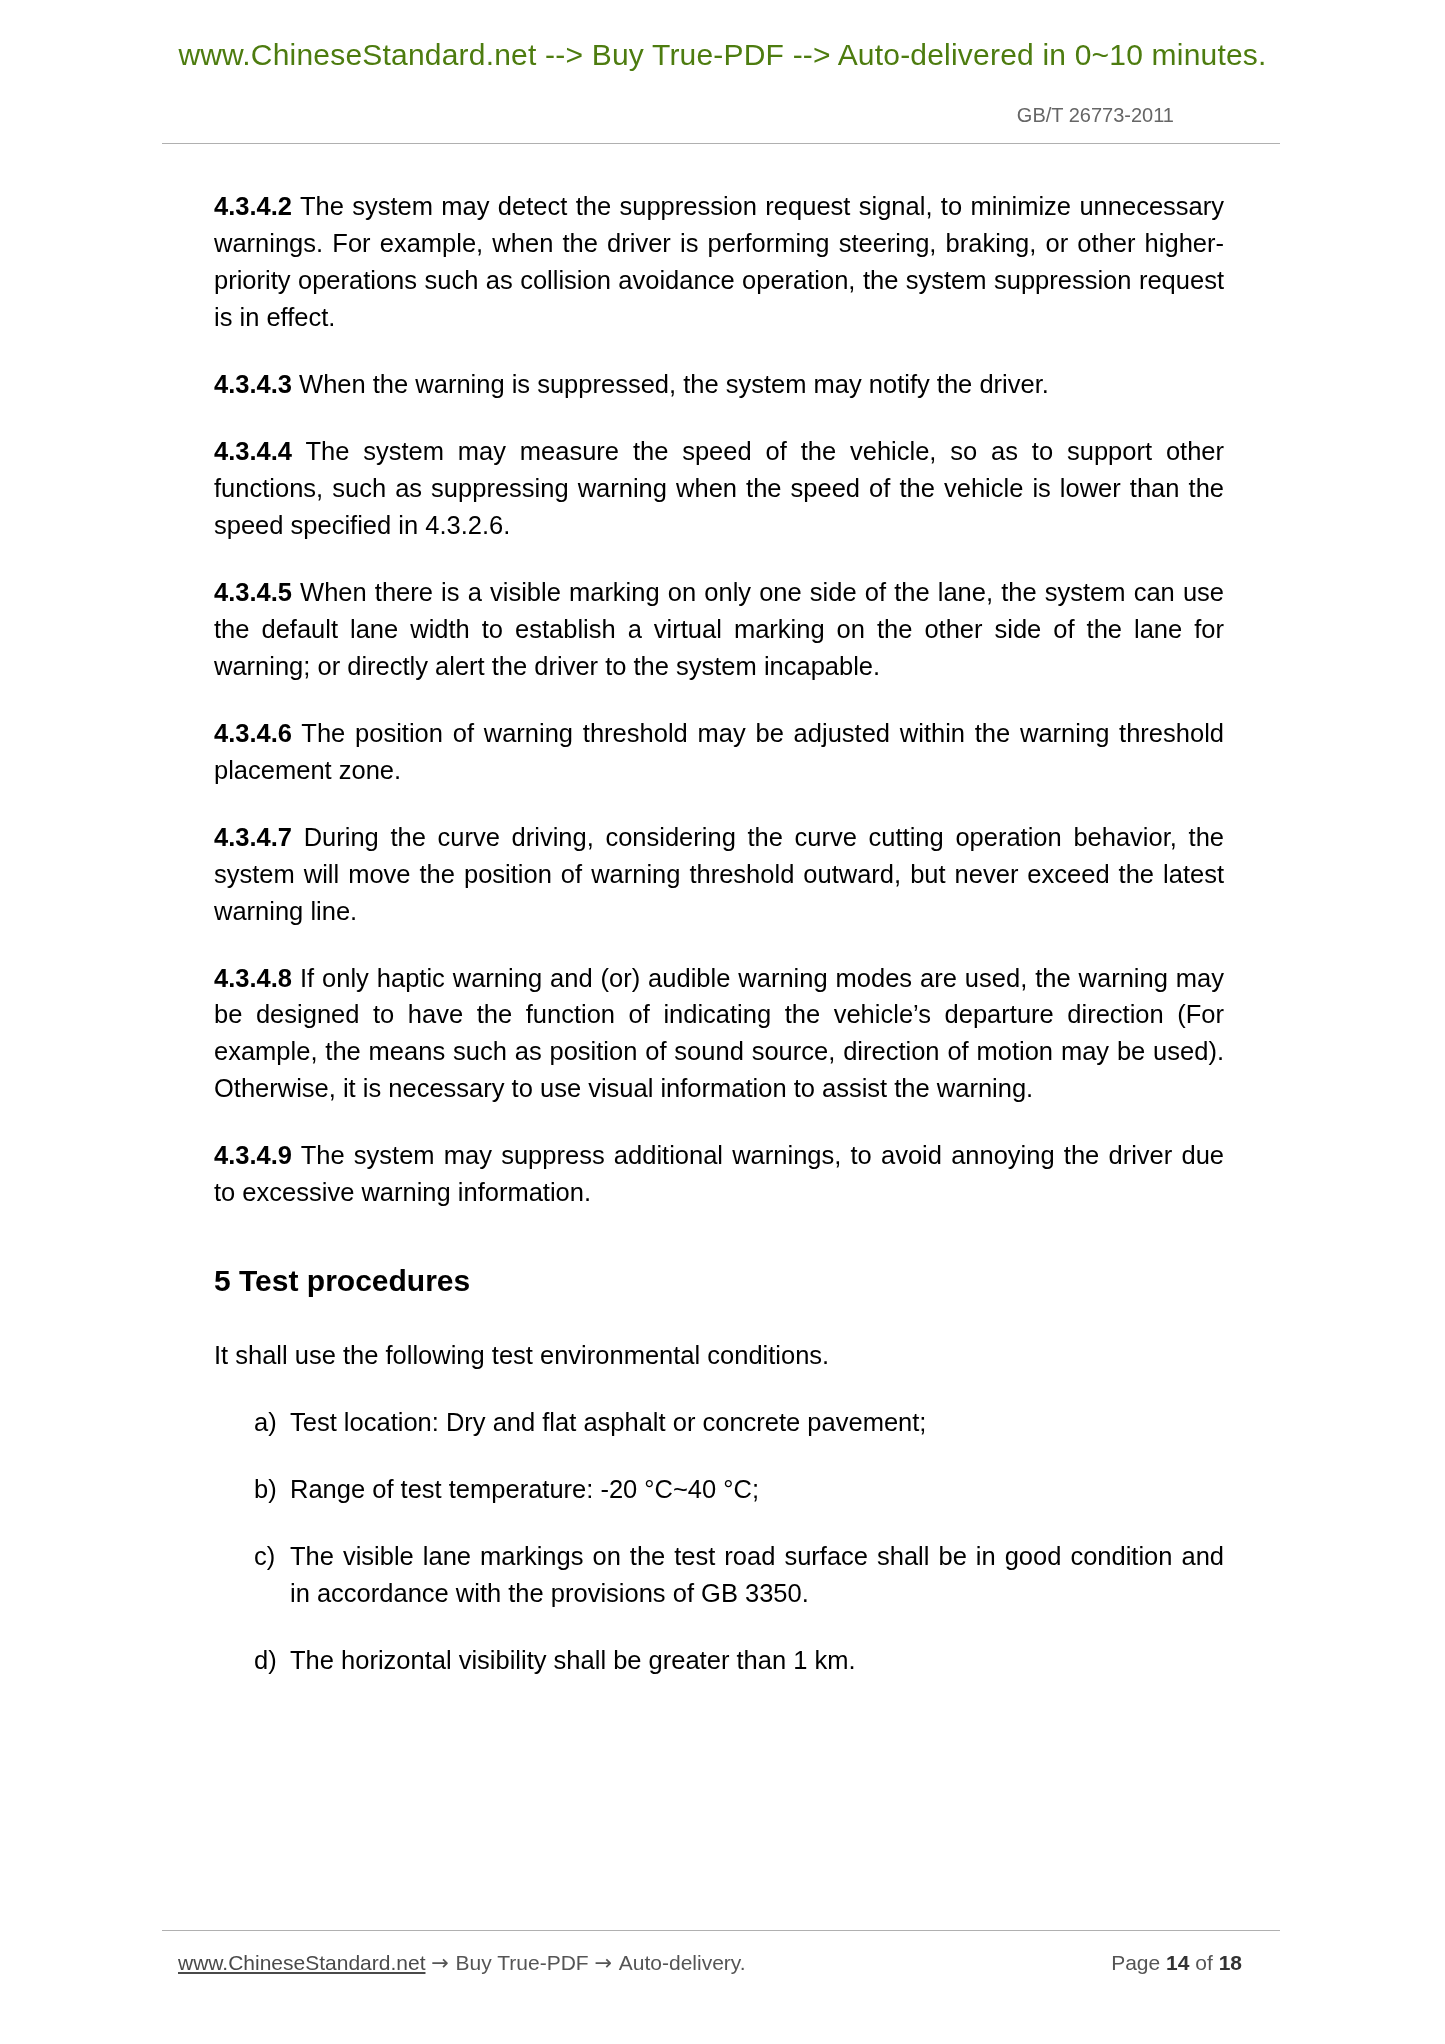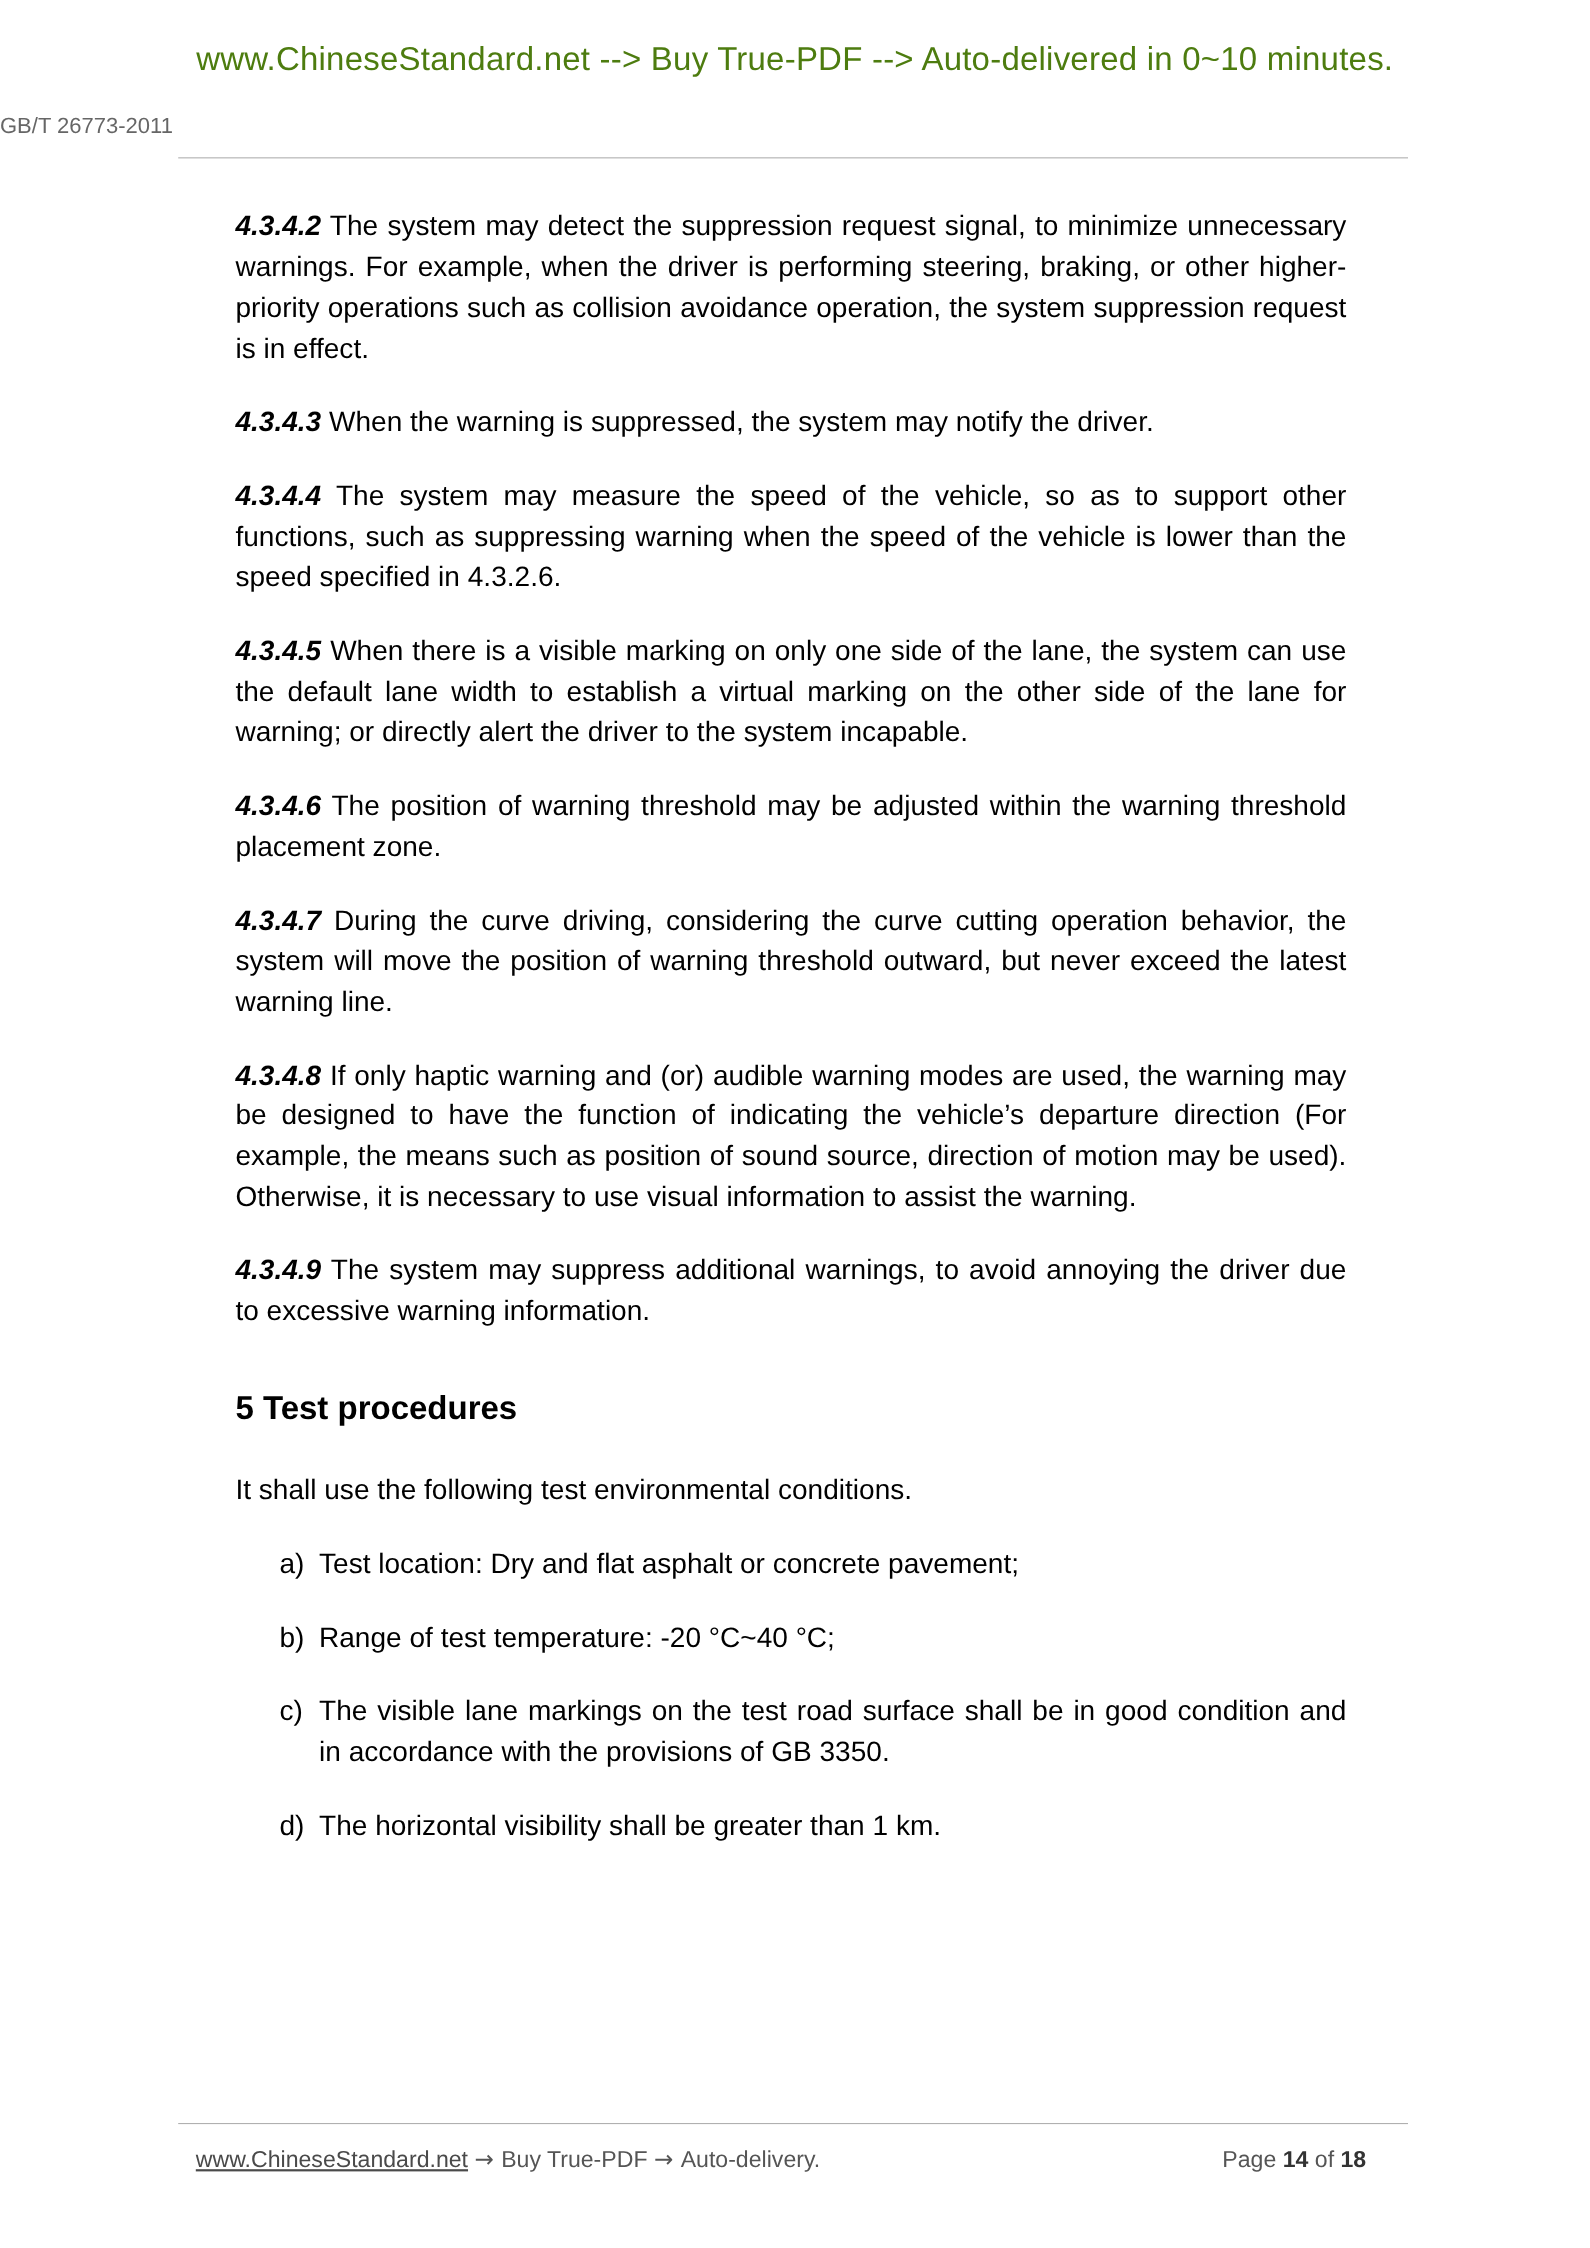--- a/index.html
+++ b/index.html
@@ -31,21 +31,21 @@
     font-size: 30px;
     color: #4d7c0f;
     letter-spacing: 0.2px;
     white-space: nowrap;
   }
   .std-number {
     position: absolute;
     top: 104px;
     left: 0;
     width: 1174px;
-    text-align: left;
+    text-align: right;
     font-size: 20px;
     color: #666666;
   }
   .header-rule {
     position: absolute;
     top: 143px;
     left: 162px;
     width: 1118px;
     height: 1px;
     background: #b0b0b0;
@@ -58,21 +58,20 @@
   }
   p.para {
     margin: 0 0 30px 0;
     font-size: 25.5px;
     line-height: 1.45;
     text-align: justify;
     text-justify: inter-word;
   }
   .clause-num {
     font-weight: bold;
-    font-style: italic;
   }
   h1.section-title {
     font-size: 30px;
     font-weight: bold;
     margin: 52px 0 38px 0;
     line-height: 1.2;
   }
   h2.sub-title {
     font-size: 25.5px;
     font-weight: bold;

